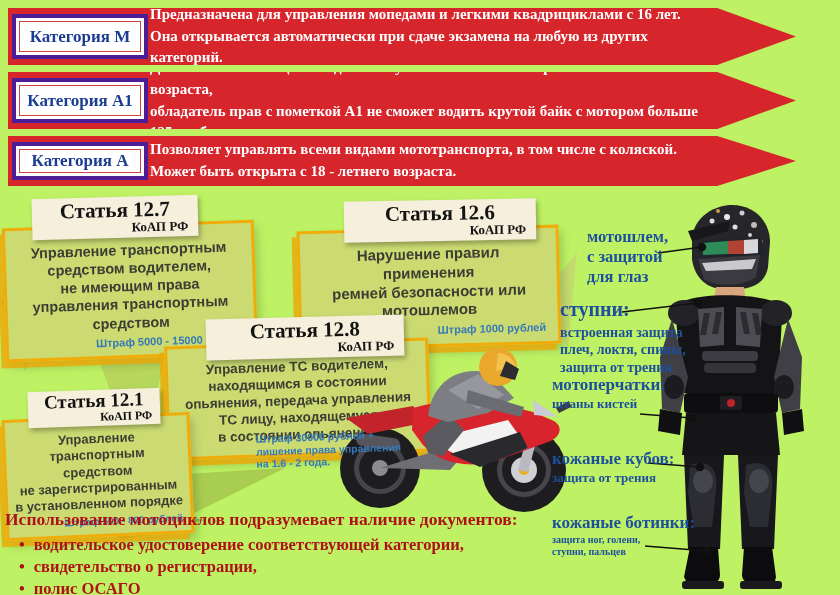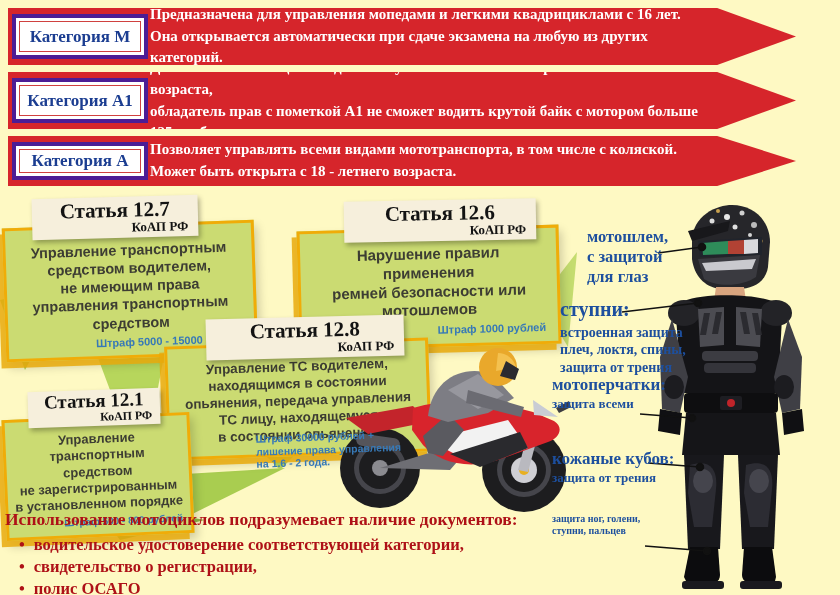--- a/index.html
+++ b/index.html
@@ -1,16 +1,16 @@
 <!DOCTYPE html>
 <html><head>
 <meta charset="utf-8">
 <style>
   html,body{margin:0;padding:0;background:#fff;}
-  #canvas{position:relative;width:840px;height:595px;background:#fef9c3;overflow:hidden;
+  #canvas{position:relative;width:840px;height:595px;background:#bef264;overflow:hidden;
           font-family:"Liberation Serif",serif;}
 
   
   .banner{position:absolute;left:8px;width:788px;background:#d6252b;z-index:2;
           clip-path:polygon(0 0,90% 0,100% 50%,90% 100%,0 100%);}
   .banner-text{position:absolute;left:142px;right:95px;top:0;bottom:0;display:flex;flex-direction:column;
                justify-content:center;color:#fff;font-weight:bold;font-size:15px;line-height:1.45;
                white-space:pre-line;}
   .cat-box{position:absolute;left:4px;top:6px;bottom:6px;width:128px;background:#fff;
            border:4px solid #4c1d95;display:flex;}
@@ -242,27 +242,28 @@
 для глаз</div>
   </div>
   <div class="gear-label" style="left:560px;top:297px;">
     <div class="gear-name" style="font-size:20px;">ступни:</div>
     <div class="gear-desc" style="font-size:14px;margin-top:3px;">встроенная защита
 плеч, локтя, спины,
 защита от трения</div>
   </div>
   <div class="gear-label" style="left:552px;top:375px;">
     <div class="gear-name" style="font-size:17px;">мотоперчатки:</div>
-    <div class="gear-desc" style="font-size:13px;">защита всеми</div>
+    <div class="gear-desc" style="font-size:13px;">штаны кистей</div>
   </div>
   <div class="gear-label" style="left:552px;top:449px;">
     <div class="gear-name" style="font-size:17px;">кожаные кубов:</div>
     <div class="gear-desc" style="font-size:13px;">защита от трения</div>
   </div>
   <div class="gear-label" style="left:552px;top:513px;">
+    <div class="gear-name" style="font-size:17px;">кожаные ботинки:</div>
     <div class="gear-desc" style="font-size:10px;">защита ног, голени,
 ступни, пальцев</div>
   </div>
 
   <div id="docs">
     <div id="docs-title">Использование мотоциклов подразумевает наличие документов:</div>
     <ul>
       <li>водительское удостоверение соответствующей категории,</li>
       <li>свидетельство о регистрации,</li>
       <li>полис ОСАГО</li>

